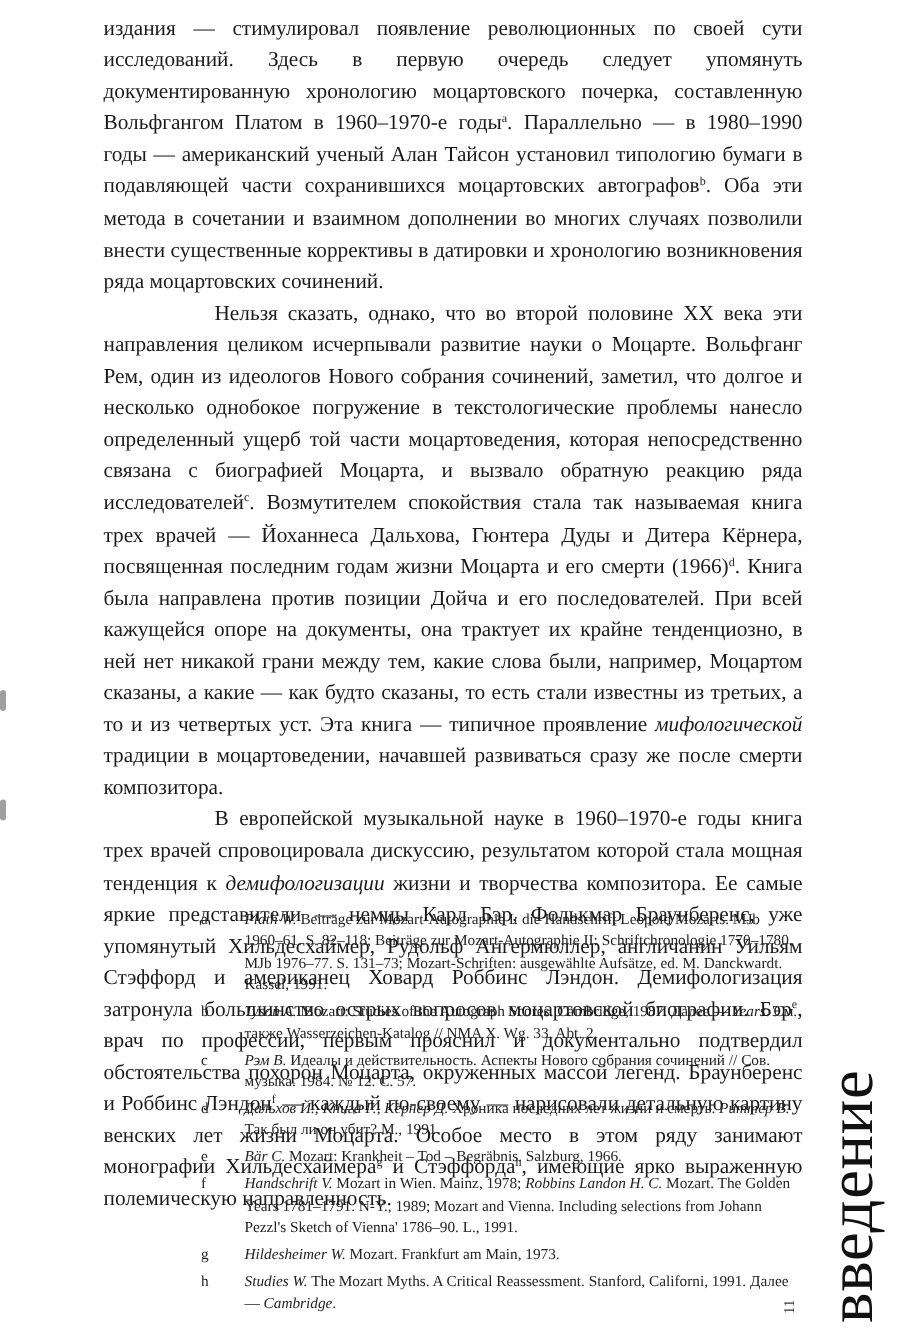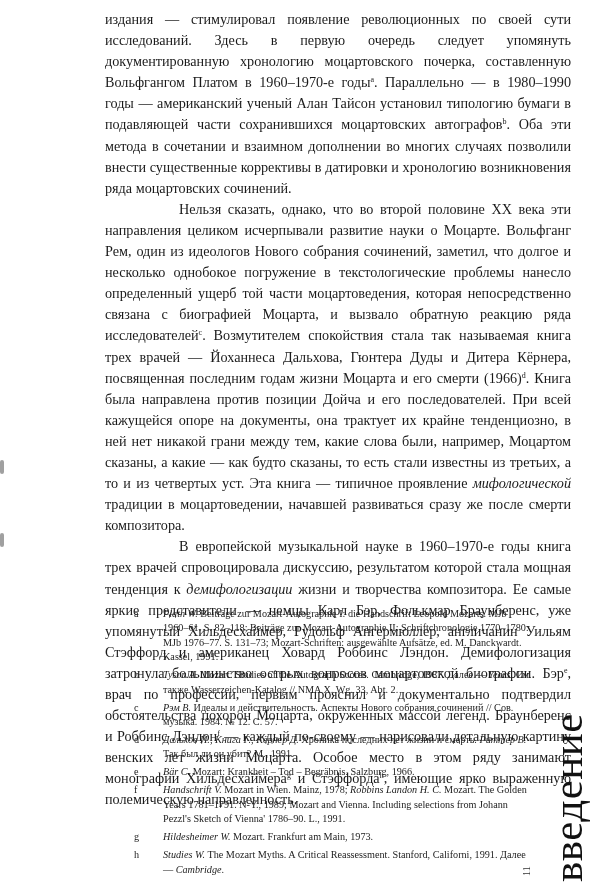--- a/index.html
+++ b/index.html
@@ -4,21 +4,20 @@
 <style>
   html, body { margin: 0; padding: 0; }
   body {
     width: 600px; height: 890px; background: #ffffff; position: relative; overflow: hidden;
     font-family: "Liberation Serif", "DejaVu Serif", serif; color: #1a1a1a;
   }
   .main {
     position: absolute; left: 69px; top: 9px; width: 466px;
     font-size: 14.2px; line-height: 21.1px; text-align: justify;
     hyphens: manual;
-    margin-left: 36px;
   }
   .main p { margin: 0; }
   .main p.indent { text-indent: 74px; }
   sup { font-size: 8px; line-height: 0; vertical-align: 5px; }
   .notes {
     position: absolute; left: 130px; top: 607px; width: 404px;
     font-size: 10.2px; line-height: 14.4px; color: #222;
   }
   .note { display: flex; margin-bottom: 3.6px; }
   .note .letter { width: 33px; flex: 0 0 33px; padding-left: 4px; box-sizing: border-box; }

